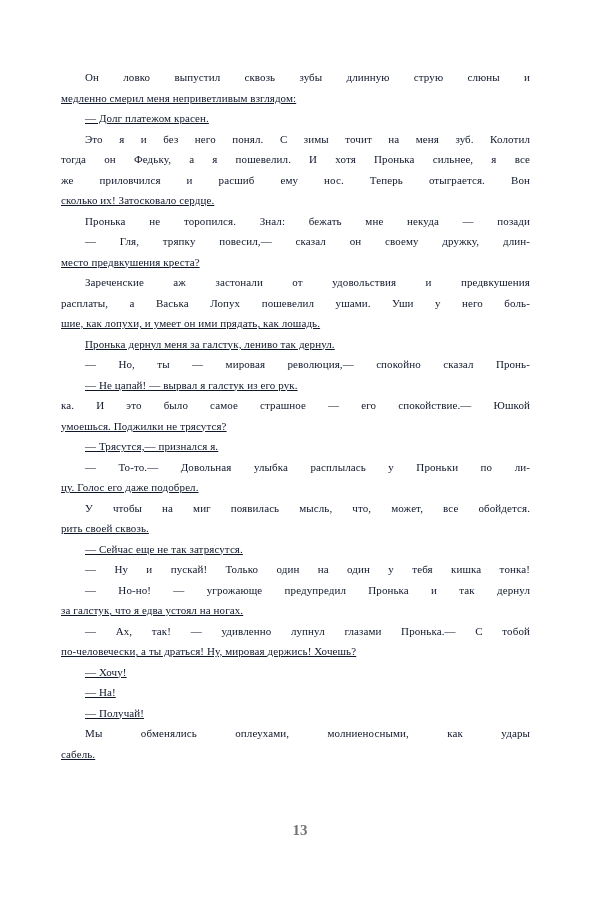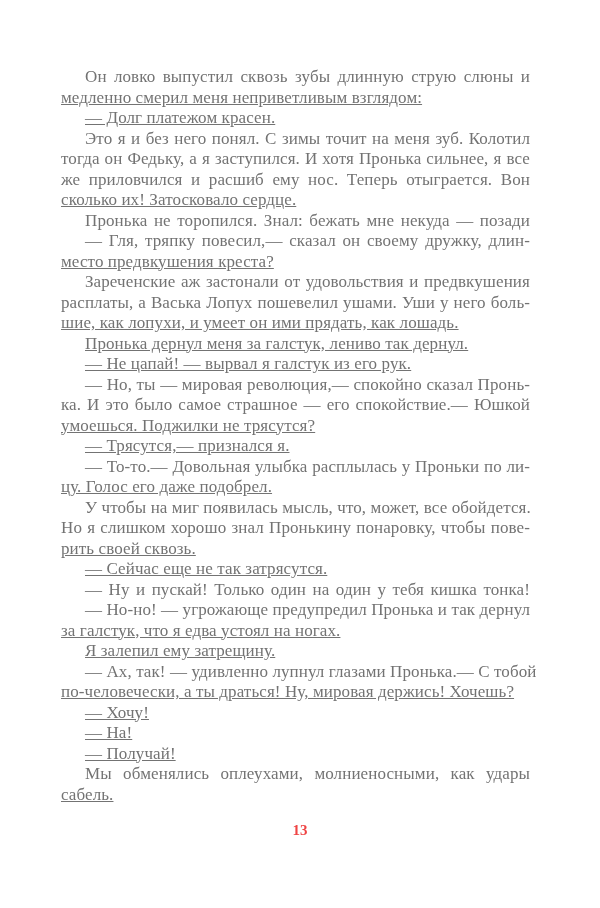--- a/index.html
+++ b/index.html
@@ -12,23 +12,23 @@
       height: 908px;
       position: relative;
       overflow: hidden;
     }
     .page {
       position: absolute;
       left: 61px;
       top: 67px;
       width: 469px;
       font-family: "Liberation Serif", "DejaVu Serif", serif;
-      font-size: 17px;
+      font-size: 11px;
       line-height: 20.5px;
-      color: #737373;
+      color: #0f172a;
       text-align: justify;
       letter-spacing: 0.1px;
     }
     .line {
       display: block;
       white-space: nowrap;
       height: 20.5px;
       text-align-last: justify;
     }
     .line.last {
@@ -40,56 +40,54 @@
     }
     .page-number {
       position: absolute;
       top: 822px;
       left: 0;
       width: 600px;
       text-align: center;
       font-family: "Liberation Serif", "DejaVu Serif", serif;
       font-size: 15px;
       font-weight: bold;
-      color: #ef4444;
+      color: #737373;
     }
   </style>
 </head>
 <body>
 
 <div class="page" id="text-body">
     <span class="line indent">Он ловко выпустил сквозь зубы длинную струю слюны и</span>
     <span class="line last">медленно смерил меня неприветливым взглядом:</span>
     <span class="line indent last">— Долг платежом красен.</span>
     <span class="line indent">Это я и без него понял. С зимы точит на меня зуб. Колотил</span>
-    <span class="line">тогда он Федьку, а я заступился. И хотя Пронька сильнее, я все</span>
+    <span class="line">тогда он Федьку, а я пошевелил. И хотя Пронька сильнее, я все</span>
     <span class="line">же приловчился и расшиб ему нос. Теперь отыграется. Вон</span>
     <span class="line last">сколько их! Затосковало сердце.</span>
     <span class="line indent">Пронька не торопился. Знал: бежать мне некуда — позади</span>
     <span class="line indent">— Гля, тряпку повесил,— сказал он своему дружку, длин-</span>
     <span class="line last">место предвкушения креста?</span>
     <span class="line indent">Зареченские аж застонали от удовольствия и предвкушения</span>
     <span class="line">расплаты, а Васька Лопух пошевелил ушами. Уши у него боль-</span>
     <span class="line last">шие, как лопухи, и умеет он ими прядать, как лошадь.</span>
     <span class="line indent last">Пронька дернул меня за галстук, лениво так дернул.</span>
+    <span class="line indent">— Но, ты — мировая революция,— спокойно сказал Пронь-</span>
     <span class="line indent last">— Не цапай! — вырвал я галстук из его рук.</span>
-    <span class="line indent">— Но, ты — мировая революция,— спокойно сказал Пронь-</span>
     <span class="line">ка. И это было самое страшное — его спокойствие.— Юшкой</span>
     <span class="line last">умоешься. Поджилки не трясутся?</span>
     <span class="line indent last">— Трясутся,— признался я.</span>
     <span class="line indent">— То-то.— Довольная улыбка расплылась у Проньки по ли-</span>
     <span class="line last">цу. Голос его даже подобрел.</span>
     <span class="line indent">У чтобы на миг появилась мысль, что, может, все обойдется.</span>
-    <span class="line">Но я слишком хорошо знал Пронькину понаровку, чтобы пове-</span>
     <span class="line last">рить своей сквозь.</span>
     <span class="line indent last">— Сейчас еще не так затрясутся.</span>
     <span class="line indent">— Ну и пускай! Только один на один у тебя кишка тонка!</span>
     <span class="line indent">— Но-но! — угрожающе предупредил Пронька и так дернул</span>
     <span class="line last">за галстук, что я едва устоял на ногах.</span>
-    <span class="line indent last">Я залепил ему затрещину.</span>
     <span class="line indent">— Ах, так! — удивленно лупнул глазами Пронька.— С тобой</span>
     <span class="line last">по-человечески, а ты драться! Ну, мировая держись! Хочешь?</span>
     <span class="line indent last">— Хочу!</span>
     <span class="line indent last">— На!</span>
     <span class="line indent last">— Получай!</span>
     <span class="line indent">Мы обменялись оплеухами, молниеносными, как удары</span>
     <span class="line last">сабель.</span>
   </div>
 
 <div class="page-number">13</div>

